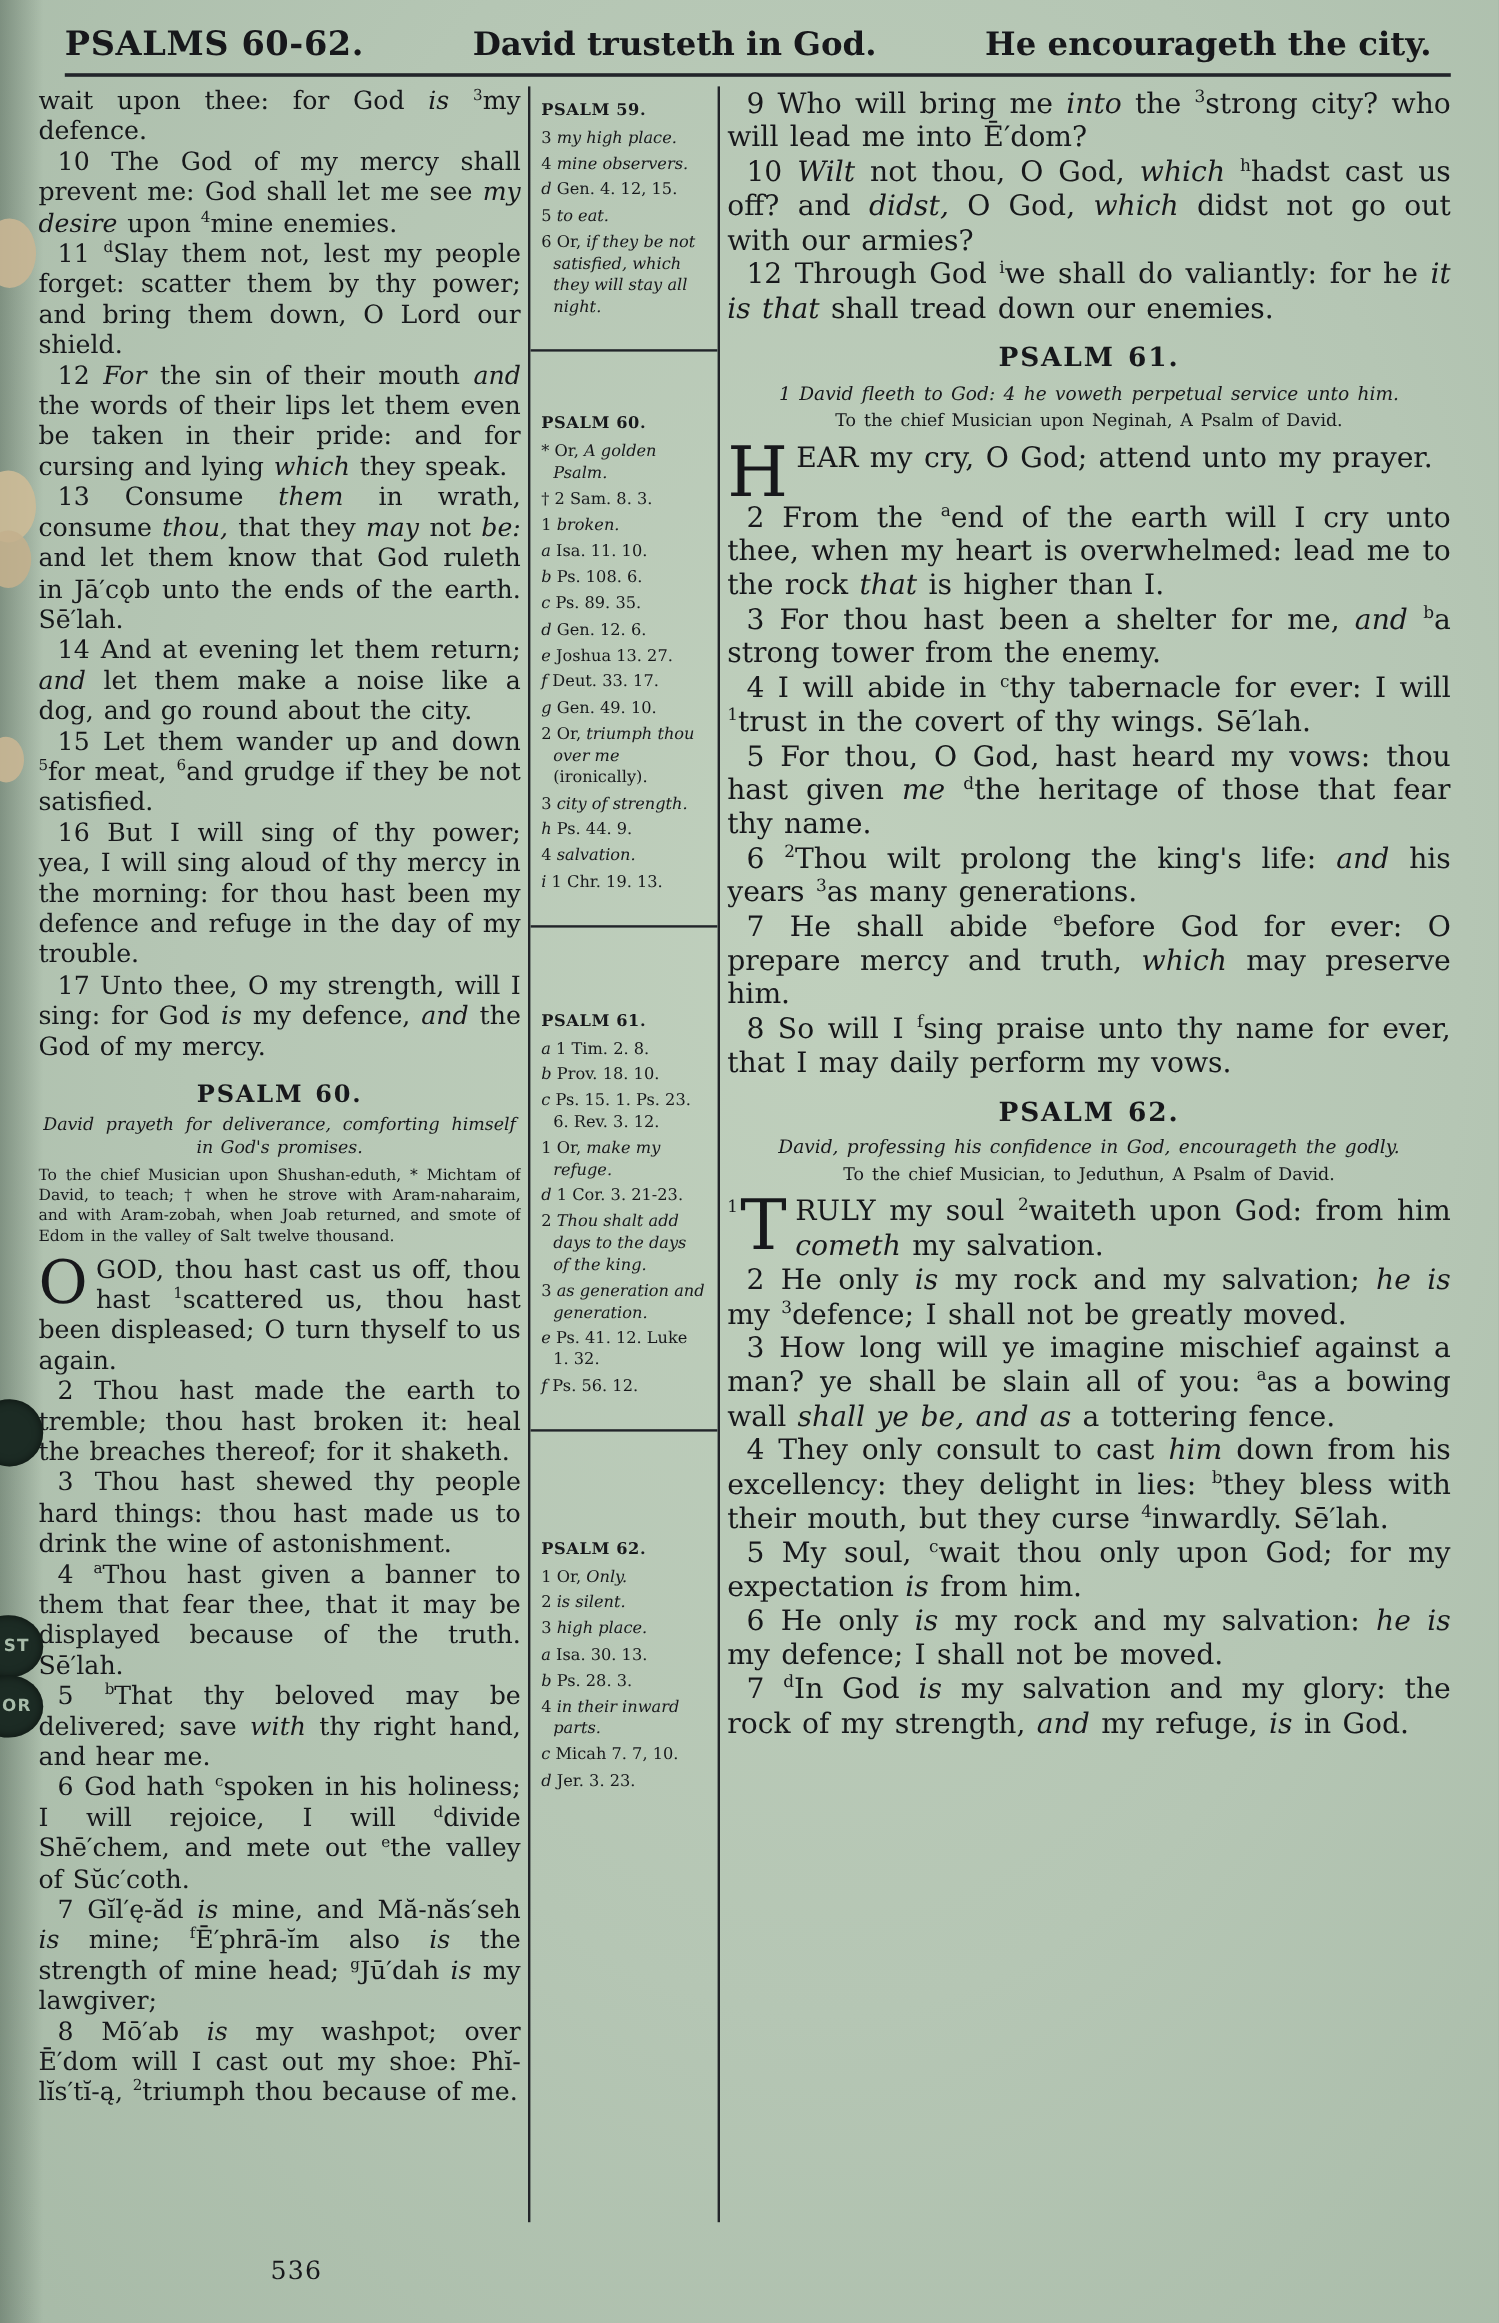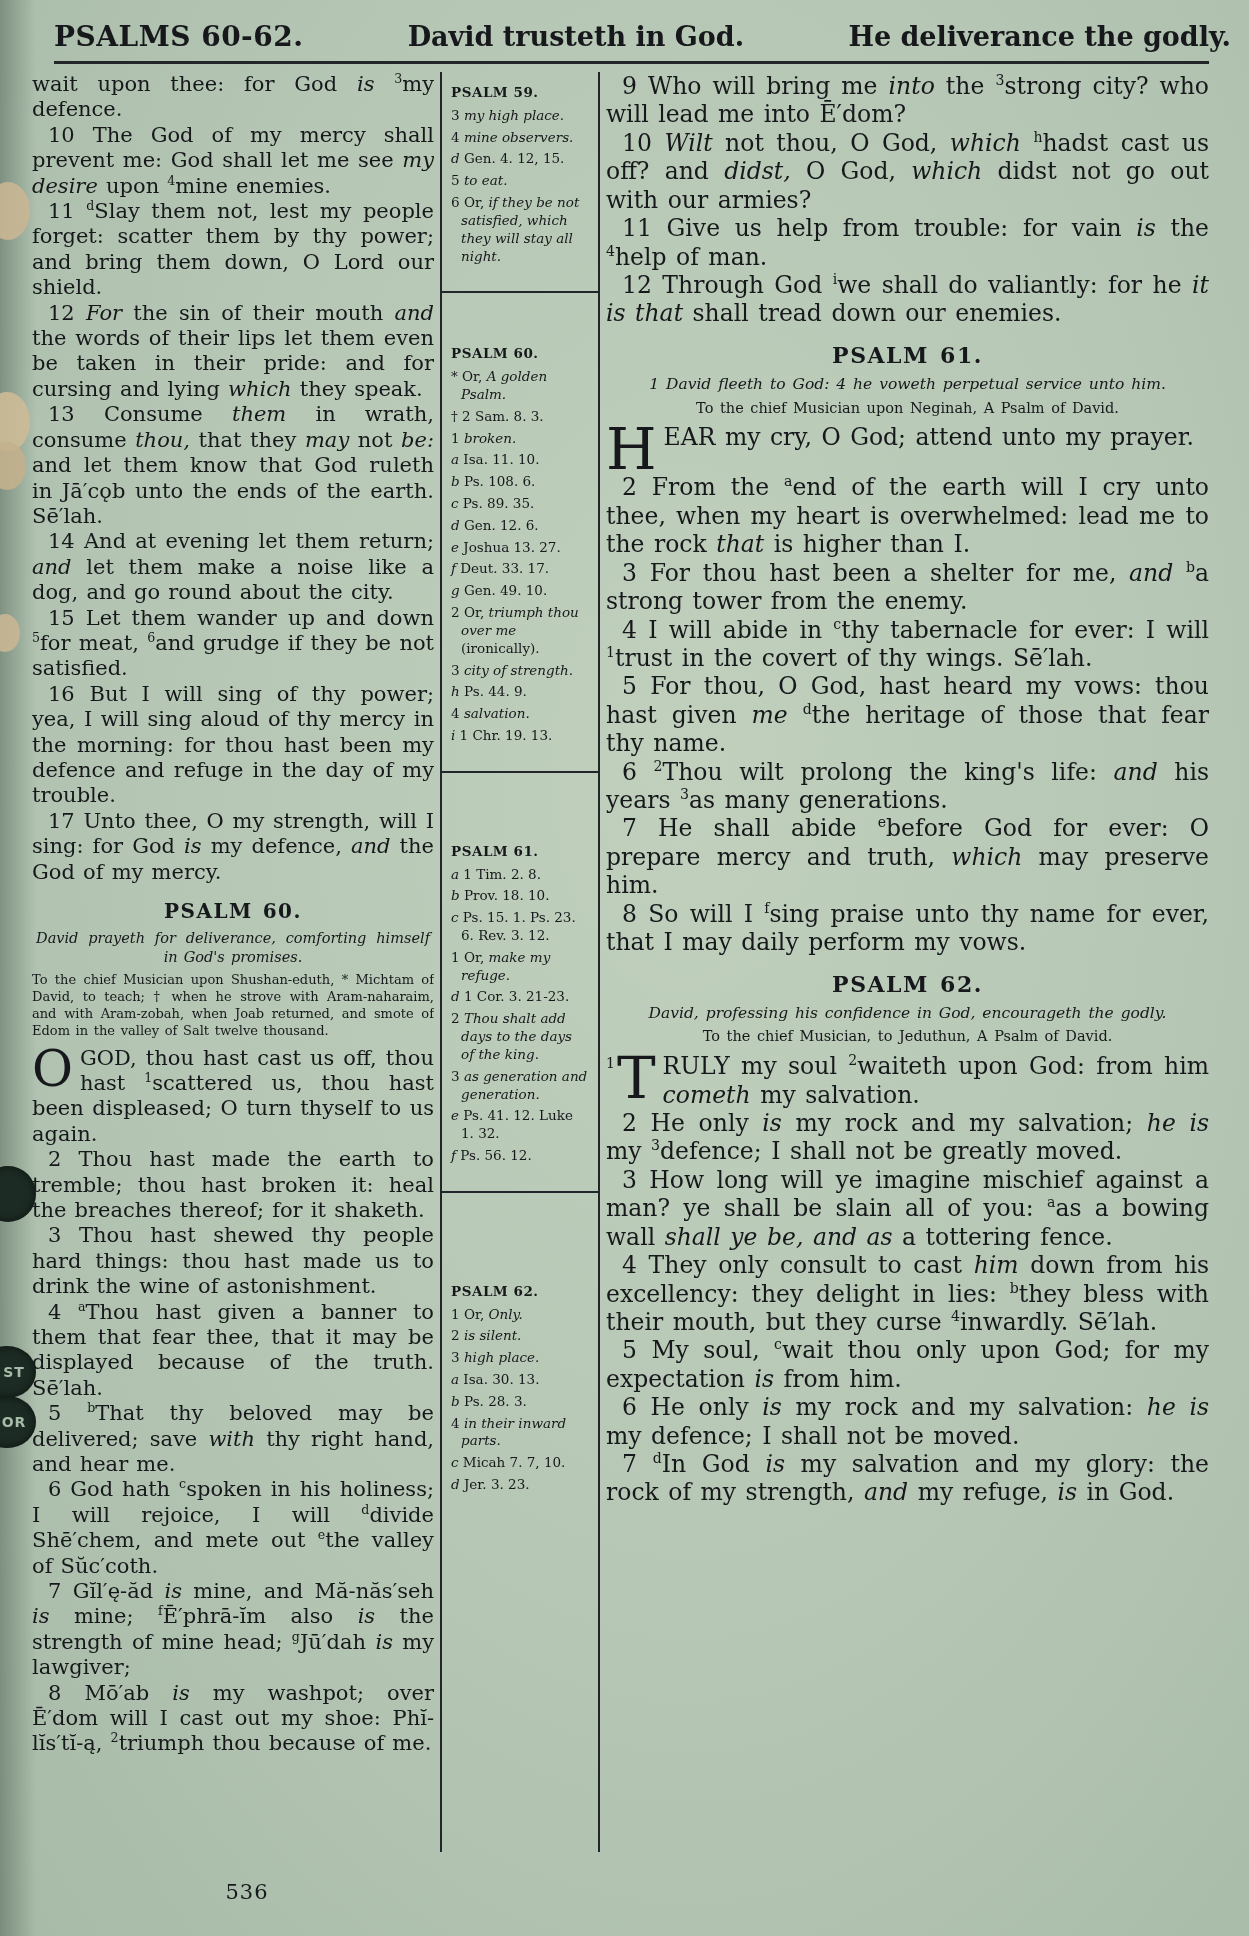--- a/index.html
+++ b/index.html
@@ -4,21 +4,21 @@
 <style>
   *{box-sizing:border-box}
   html,body{margin:0;padding:0;background:#888}
   .page{position:relative;width:1249px;height:1936px;margin:0 auto;overflow:hidden;
     background:radial-gradient(ellipse at 55% 40%, #c0d0bd 0%, var(--paper,#b5c6b4) 55%, #a7bAA7 100%);
     background-color:var(--paper,#b5c6b4);
     font-family:"DejaVu Serif","Liberation Serif",serif;color:var(--ink,#17181b)}
   .gutter-shadow{position:absolute;left:0;top:0;width:36px;height:100%;
     background:linear-gradient(90deg,rgba(28,46,36,.32),rgba(28,46,36,0));pointer-events:none;z-index:5}
 
-  .header{display:flex;justify-content:space-between;align-items:baseline;padding:20px 18px 0 54px}
+  .header{display:flex;justify-content:space-between;align-items:baseline;padding:20px 56px 0 54px}
   .h-left{font-weight:bold;font-size:28px;letter-spacing:.5px}
   .h-center,.h-right{font-weight:bold;font-size:27px}
   .header-rule{height:3px;background:var(--rule,#22252a);margin:8px 40px 0 54px}
 
   .body{display:flex;align-items:stretch;margin:0 40px 0 32px;height:1788px;overflow:hidden;padding-top:8px}
   .col-left{width:402px;font-size:21px;line-height:1.21;word-spacing:1.5px;overflow:hidden}
   .col-mid{width:160px;margin:0 6px;border-left:2px solid var(--rule,#22252a);border-right:2px solid var(--rule,#22252a);
     padding:10px 9px 0;font-size:13.5px;line-height:1.32;overflow:hidden}
   .col-right{flex:1;font-size:23.5px;line-height:1.21;word-spacing:2px;overflow:hidden}
 
@@ -66,21 +66,21 @@
 </style>
 </head>
 <body>
 
 <div class="page">
   <div class="gutter-shadow"></div>
 
   <div class="header">
     <span class="h-left">PSALMS 60-62.</span>
     <span class="h-center">David trusteth in God.</span>
-    <span class="h-right">He deliverance the godly.</span>
+    <span class="h-right">He encourageth the city.</span>
   </div>
   <div class="header-rule"></div>
 
   <div class="body">
     <div class="col-left">
         <div class="blk para">wait upon thee: for God <i>is</i> <sup>3</sup>my defence.</div>
         <div class="blk verse">10 The God of my mercy shall prevent me: God shall let me see <i>my desire</i> upon <sup>4</sup>mine enemies.</div>
         <div class="blk verse">11 <sup>d</sup>Slay them not, lest my people forget: scatter them by thy power; and bring them down, O Lord our shield.</div>
         <div class="blk verse">12 <i>For</i> the sin of their mouth <i>and</i> the words of their lips let them even be taken in their pride: and for cursing and lying <i>which</i> they speak.</div>
         <div class="blk verse">13 Consume <i>them</i> in wrath, consume <i>thou,</i> that they <i>may</i> not <i>be:</i> and let them know that God ruleth in Jā′cǫb unto the ends of the earth. Sē′lah.</div>
@@ -150,21 +150,20 @@
           <div class="note-entry"><i>a</i> Isa. 30. 13.</div>
           <div class="note-entry"><i>b</i> Ps. 28. 3.</div>
           <div class="note-entry">4 <i>in their inward parts.</i></div>
           <div class="note-entry"><i>c</i> Micah 7. 7, 10.</div>
           <div class="note-entry"><i>d</i> Jer. 3. 23.</div>
         </div>
       </div>
     <div class="col-right">
         <div class="blk verse">9 Who will bring me <i>into</i> the <sup>3</sup>strong city? who will lead me into Ē′dom?</div>
         <div class="blk verse">10 <i>Wilt</i> not thou, O God, <i>which</i> <sup>h</sup>hadst cast us off? and <i>didst,</i> O God, <i>which</i> didst not go out with our armies?</div>
-        <div class="blk verse">11 Give us help from trouble: for vain <i>is</i> the <sup>4</sup>help of man.</div>
         <div class="blk verse">12 Through God <sup>i</sup>we shall do valiantly: for he <i>it is that</i> shall tread down our enemies.</div>
         <div class="blk psalm-heading">PSALM 61.</div>
         <div class="blk summary">1 David fleeth to God: 4 he voweth perpetual service unto him.</div>
         <div class="blk intro">To the chief Musician upon Neginah, A Psalm of David.</div>
         <div class="blk verse1"><span class="dropcap">H</span>EAR my cry, O God; attend unto my prayer.</div>
         <div class="blk verse">2 From the <sup>a</sup>end of the earth will I cry unto thee, when my heart is overwhelmed: lead me to the rock <i>that</i> is higher than I.</div>
         <div class="blk verse">3 For thou hast been a shelter for me, <i>and</i> <sup>b</sup>a strong tower from the enemy.</div>
         <div class="blk verse">4 I will abide in <sup>c</sup>thy tabernacle for ever: I will <sup>1</sup>trust in the covert of thy wings. Sē′lah.</div>
         <div class="blk verse">5 For thou, O God, hast heard my vows: thou hast given <i>me</i> <sup>d</sup>the heritage of those that fear thy name.</div>
         <div class="blk verse">6 <sup>2</sup>Thou wilt prolong the king's life: <i>and</i> his years <sup>3</sup>as many generations.</div>

